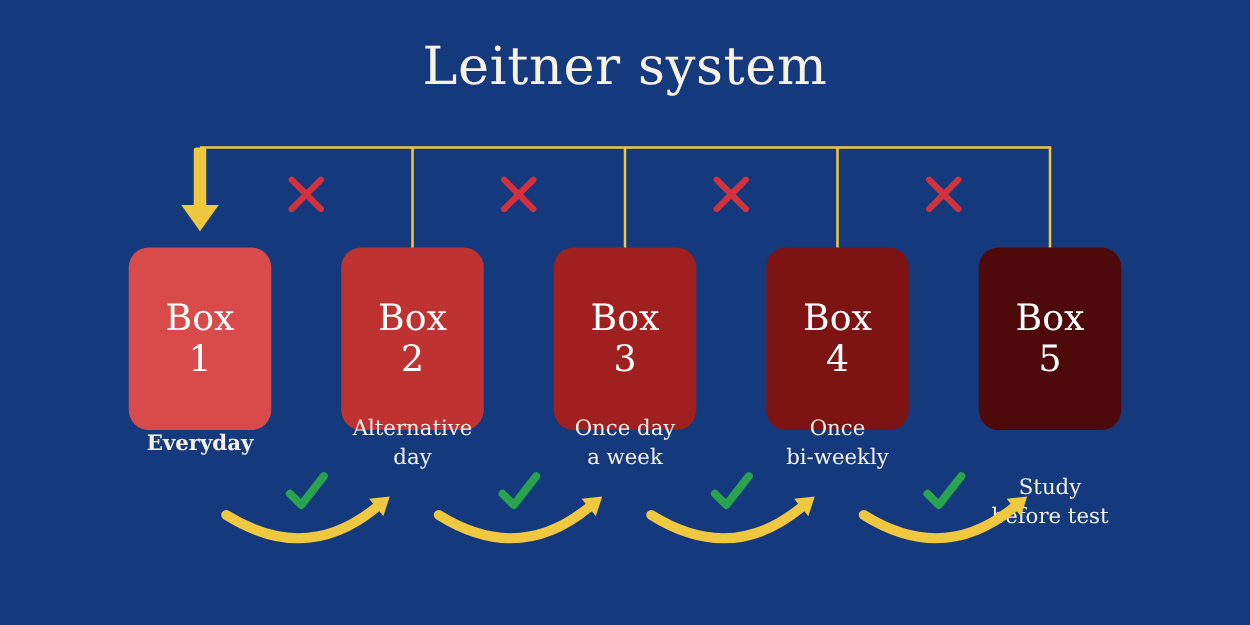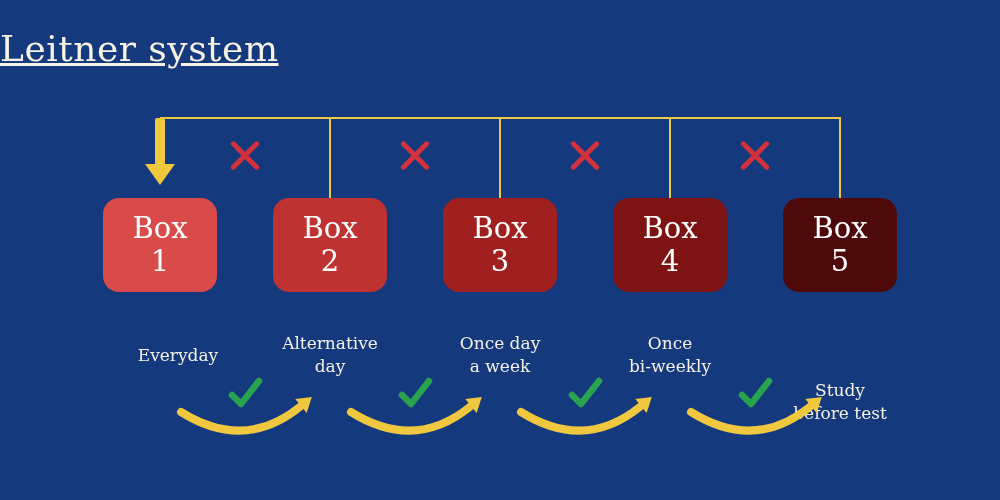--- a/index.html
+++ b/index.html
@@ -6,26 +6,26 @@
   body{font-family:"DejaVu Serif", serif; background:#0e2a5e;}
   .stage{
     position:relative;
     width:1000px;height:500px;
     background:#15397d;
     overflow:hidden;
     margin:0;
   }
   .title{
     position:absolute;top:28px;left:0;width:100%;
+    text-align:center;
     color:#f7f2e4;
-    font-size:36px;
+    font-size:42px;
     font-weight:400;
     letter-spacing:0.5px;
     margin:0;
-    text-decoration:underline;
   }
   
   .h-line{
     position:absolute;left:160px;top:117px;width:681px;height:2px;
     background:#efc840;
   }
   .v-line{
     position:absolute;top:118px;width:2px;height:82px;
     background:#efc840;
   }
@@ -46,38 +46,38 @@
   .cross{position:absolute;width:36px;height:36px;top:138px;}
   .cx2{left:227px;} .cx3{left:397px;} .cx4{left:567px;} .cx5{left:737px;}
   .cross .bar{
     position:absolute;left:-1px;top:15px;width:38px;height:5px;
     background:#d3313c;border-radius:3px;
   }
   .cross .bar.a{transform:rotate(45deg);}
   .cross .bar.b{transform:rotate(-45deg);}
   
   .box{
-    position:absolute;top:198px;width:114px;height:94px;
+    position:absolute;top:198px;width:114px;height:146px;
     border-radius:16px;
     display:flex;flex-direction:column;align-items:center;justify-content:center;
     color:#ffffff;
     font-size:29px;line-height:1.15;
     text-align:center;
   }
   .b1{left:103px;} .b2{left:273px;} .b3{left:443px;} .b4{left:613px;} .b5{left:783px;}
   
   .caption{
     position:absolute;top:330px;width:170px;height:50px;
     display:flex;align-items:center;justify-content:center;
     text-align:center;
     color:#f5f1e6;
     font-size:17px;line-height:1.35;
     white-space:pre-line;
   }
-  .cap1{left:93px;} .cap2{left:245px;} .cap3{left:415px;} .cap4{left:585px;} .cap5{left:755px;margin-top:47px;}
+  .cap1{left:75px;font-weight:bold;} .cap2{left:245px;} .cap3{left:415px;} .cap4{left:585px;} .cap5{left:755px;margin-top:47px;}
   
   .check{position:absolute;top:376px;width:40px;height:34px;}
   .ck1{left:225px;} .ck2{left:395px;} .ck3{left:565px;} .ck4{left:735px;}
   
   .flow{position:absolute;top:394px;width:140px;height:52px;}
   .f1{left:175px;} .f2{left:345px;} .f3{left:515px;} .f4{left:685px;}
 </style>
 </head>
 <body>
 

